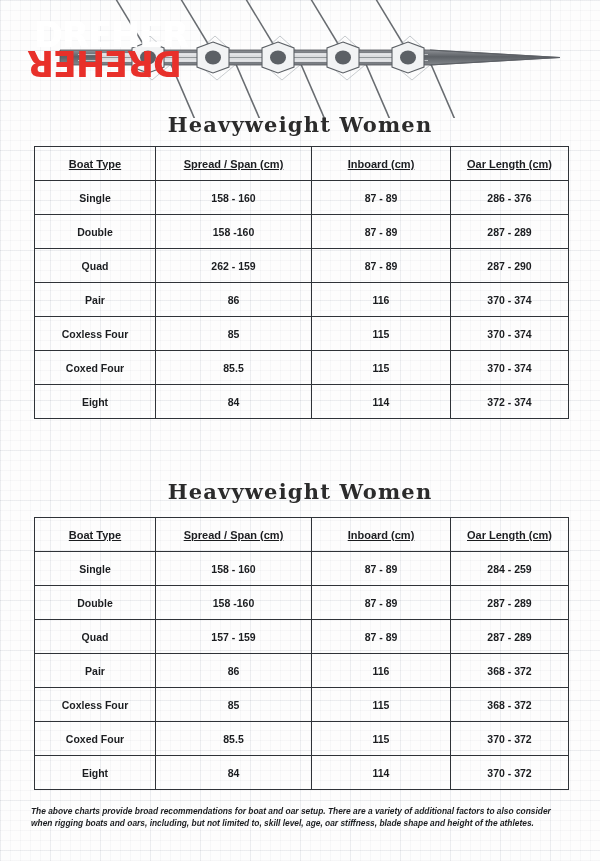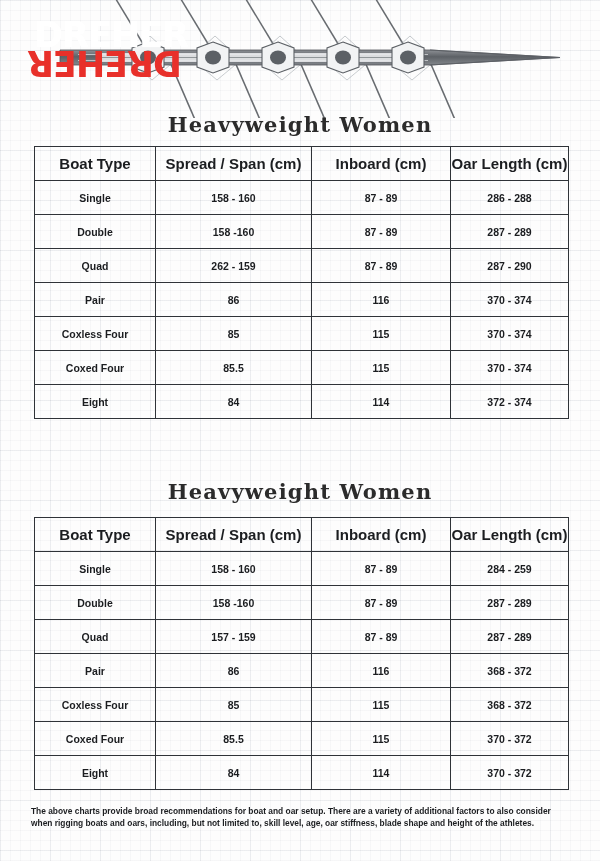--- a/index.html
+++ b/index.html
@@ -89,32 +89,32 @@
     text-align:center;
     vertical-align:middle;
     font-family:"Liberation Sans", sans-serif;
     font-weight:bold;
     font-size:10.5px;
     color:#1b1d20;
     height:33px;
     padding:0;
     background:transparent;
   }
-  .rig-table th{font-size:15px;}
+  .rig-table th{font-size:11px;text-decoration:underline;}
   .col-type{width:121px;}
   .col-spread{width:156px;}
   .col-inboard{width:139px;}
   .col-oar{width:118px;}
 
   
   #footnote{
     position:absolute;
     left:31px;top:806px;width:543px;
     font-family:"Liberation Sans", sans-serif;
-    font-weight:bold;
+    font-style:italic;font-weight:bold;
     font-size:8.4px;line-height:11.6px;
     color:#1b1d20;
     z-index:3;
   }
 </style>
 </head>
 <body>
 
 <div id="page"></div>
 
@@ -228,21 +228,21 @@
       <th>Spread / Span (cm)</th>
       <th>Inboard (cm)</th>
       <th>Oar Length (cm)</th>
     </tr>
   </thead>
   <tbody>
     <tr>
       <td>Single</td>
       <td>158 - 160</td>
       <td>87 - 89</td>
-      <td>286 - 288</td>
+      <td>286 - 376</td>
     </tr>
     <tr>
       <td>Double</td>
       <td>158 -160</td>
       <td>87 - 89</td>
       <td>287 - 289</td>
     </tr>
     <tr>
       <td>Quad</td>
       <td>262 - 159</td>

